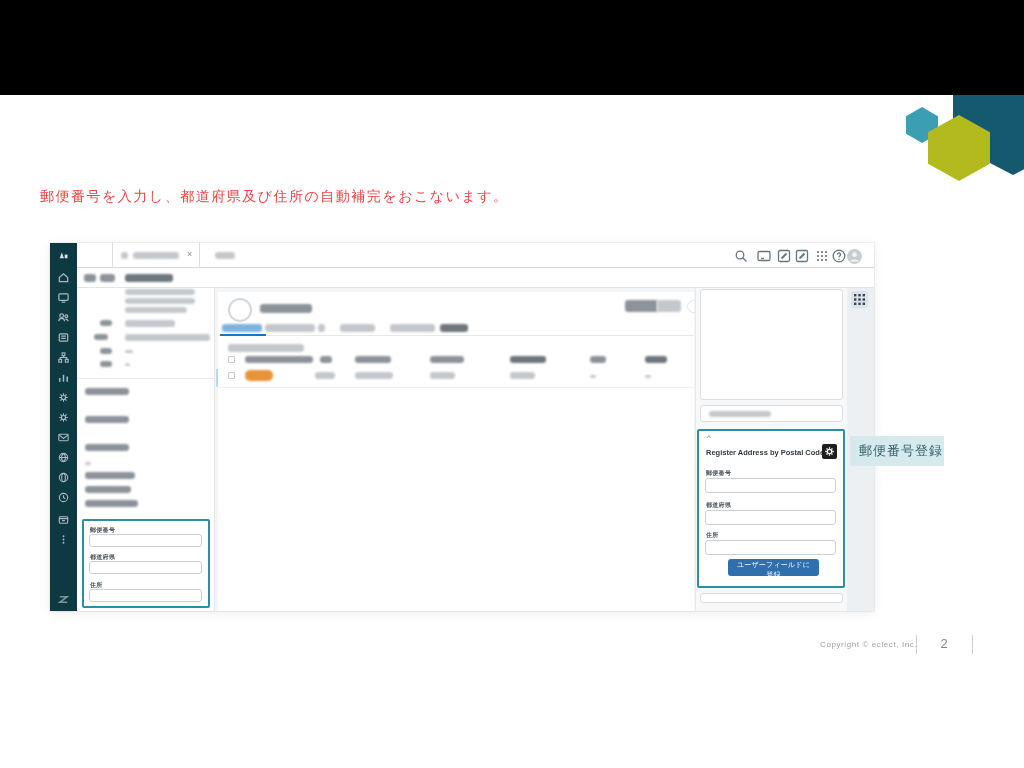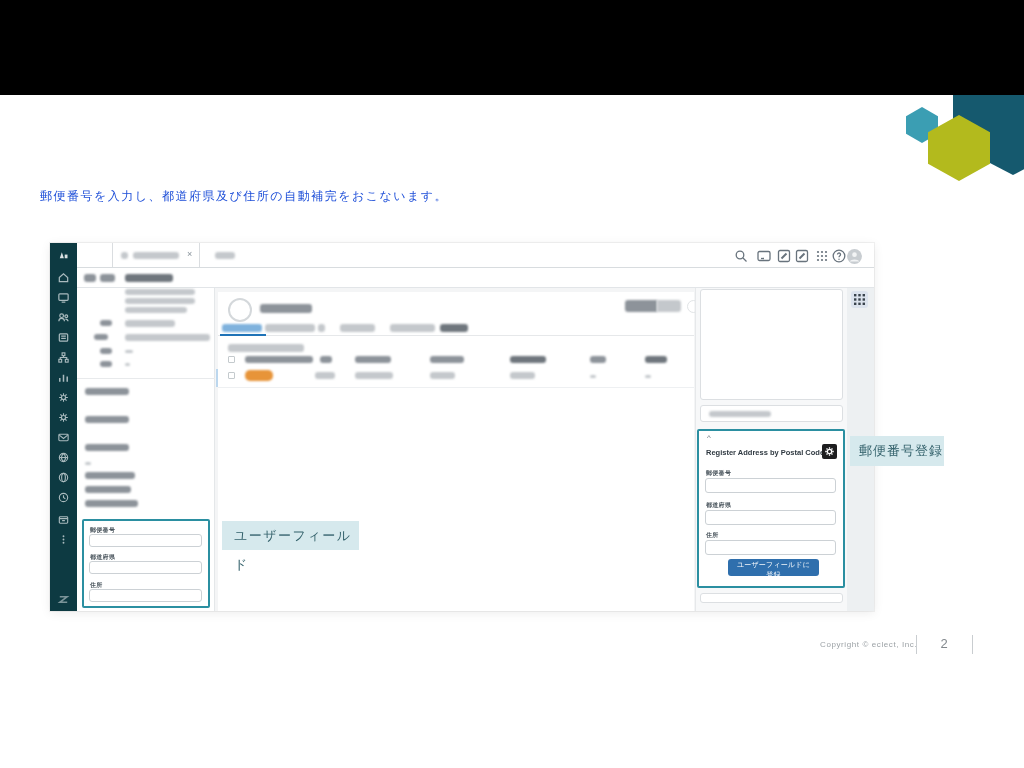--- a/index.html
+++ b/index.html
@@ -8,22 +8,22 @@
   .abs{position:absolute;}
 
   
   #topbar{left:0;top:0;width:1024px;height:95px;background:#000;z-index:6;}
   .hex{clip-path:polygon(50% 0,100% 26%,100% 74%,50% 100%,0 74%,0 26%);}
   #hexL{left:953px;top:55px;width:120px;height:120px;z-index:1;}
   #hexS{left:906px;top:107px;width:32px;height:36px;z-index:2;}
   #hexY{left:928px;top:115px;width:62px;height:66px;z-index:3;}
 
   
-  #heading{left:40px;top:188px;font-family:"Liberation Serif",serif;font-size:12px;
-           color:#1d4ed8;letter-spacing:1.5px;z-index:4;}
+  #heading{left:40px;top:188px;font-family:"Liberation Serif",serif;font-size:14px;
+           color:#ef4444;letter-spacing:1.5px;z-index:4;}
 
   
   #shot{left:50px;top:243px;width:824px;height:368px;background:#fff;z-index:4;
         box-shadow:0 0 0 1px rgba(0,0,0,.05),0 2px 10px rgba(0,0,0,.08);font-size:7px;}
 
   
   .blur{position:absolute;background:#c4c8cc;border-radius:3px;filter:blur(1.1px);}
   .blur.d{background:#8d939a;} .blur.xd{background:#6f767d;} .blur.b{background:#7fb2dd;}
 
   
@@ -345,21 +345,20 @@
           <rect x="0" y="4.3" width="2.4" height="2.4"></rect>
           <rect x="4.3" y="4.3" width="2.4" height="2.4"></rect>
           <rect x="8.6" y="4.3" width="2.4" height="2.4"></rect>
           <rect x="0" y="8.6" width="2.4" height="2.4"></rect>
           <rect x="4.3" y="8.6" width="2.4" height="2.4"></rect>
           <rect x="8.6" y="8.6" width="2.4" height="2.4"></rect>
         </svg>
     </div>
   </div>
 
-  <div class="annot" id="annot1">ユーザーフィールド</div>
   <div class="annot" id="annot2">郵便番号登録</div>
 
   <div class="abs" id="copyright">Copyright © eclect, Inc.</div>
   <div class="fdiv" style="left:916px"></div>
   <div class="abs" id="pagenum">2</div>
   <div class="fdiv" style="left:972px"></div>
 
 </div>
 
 </body></html>

